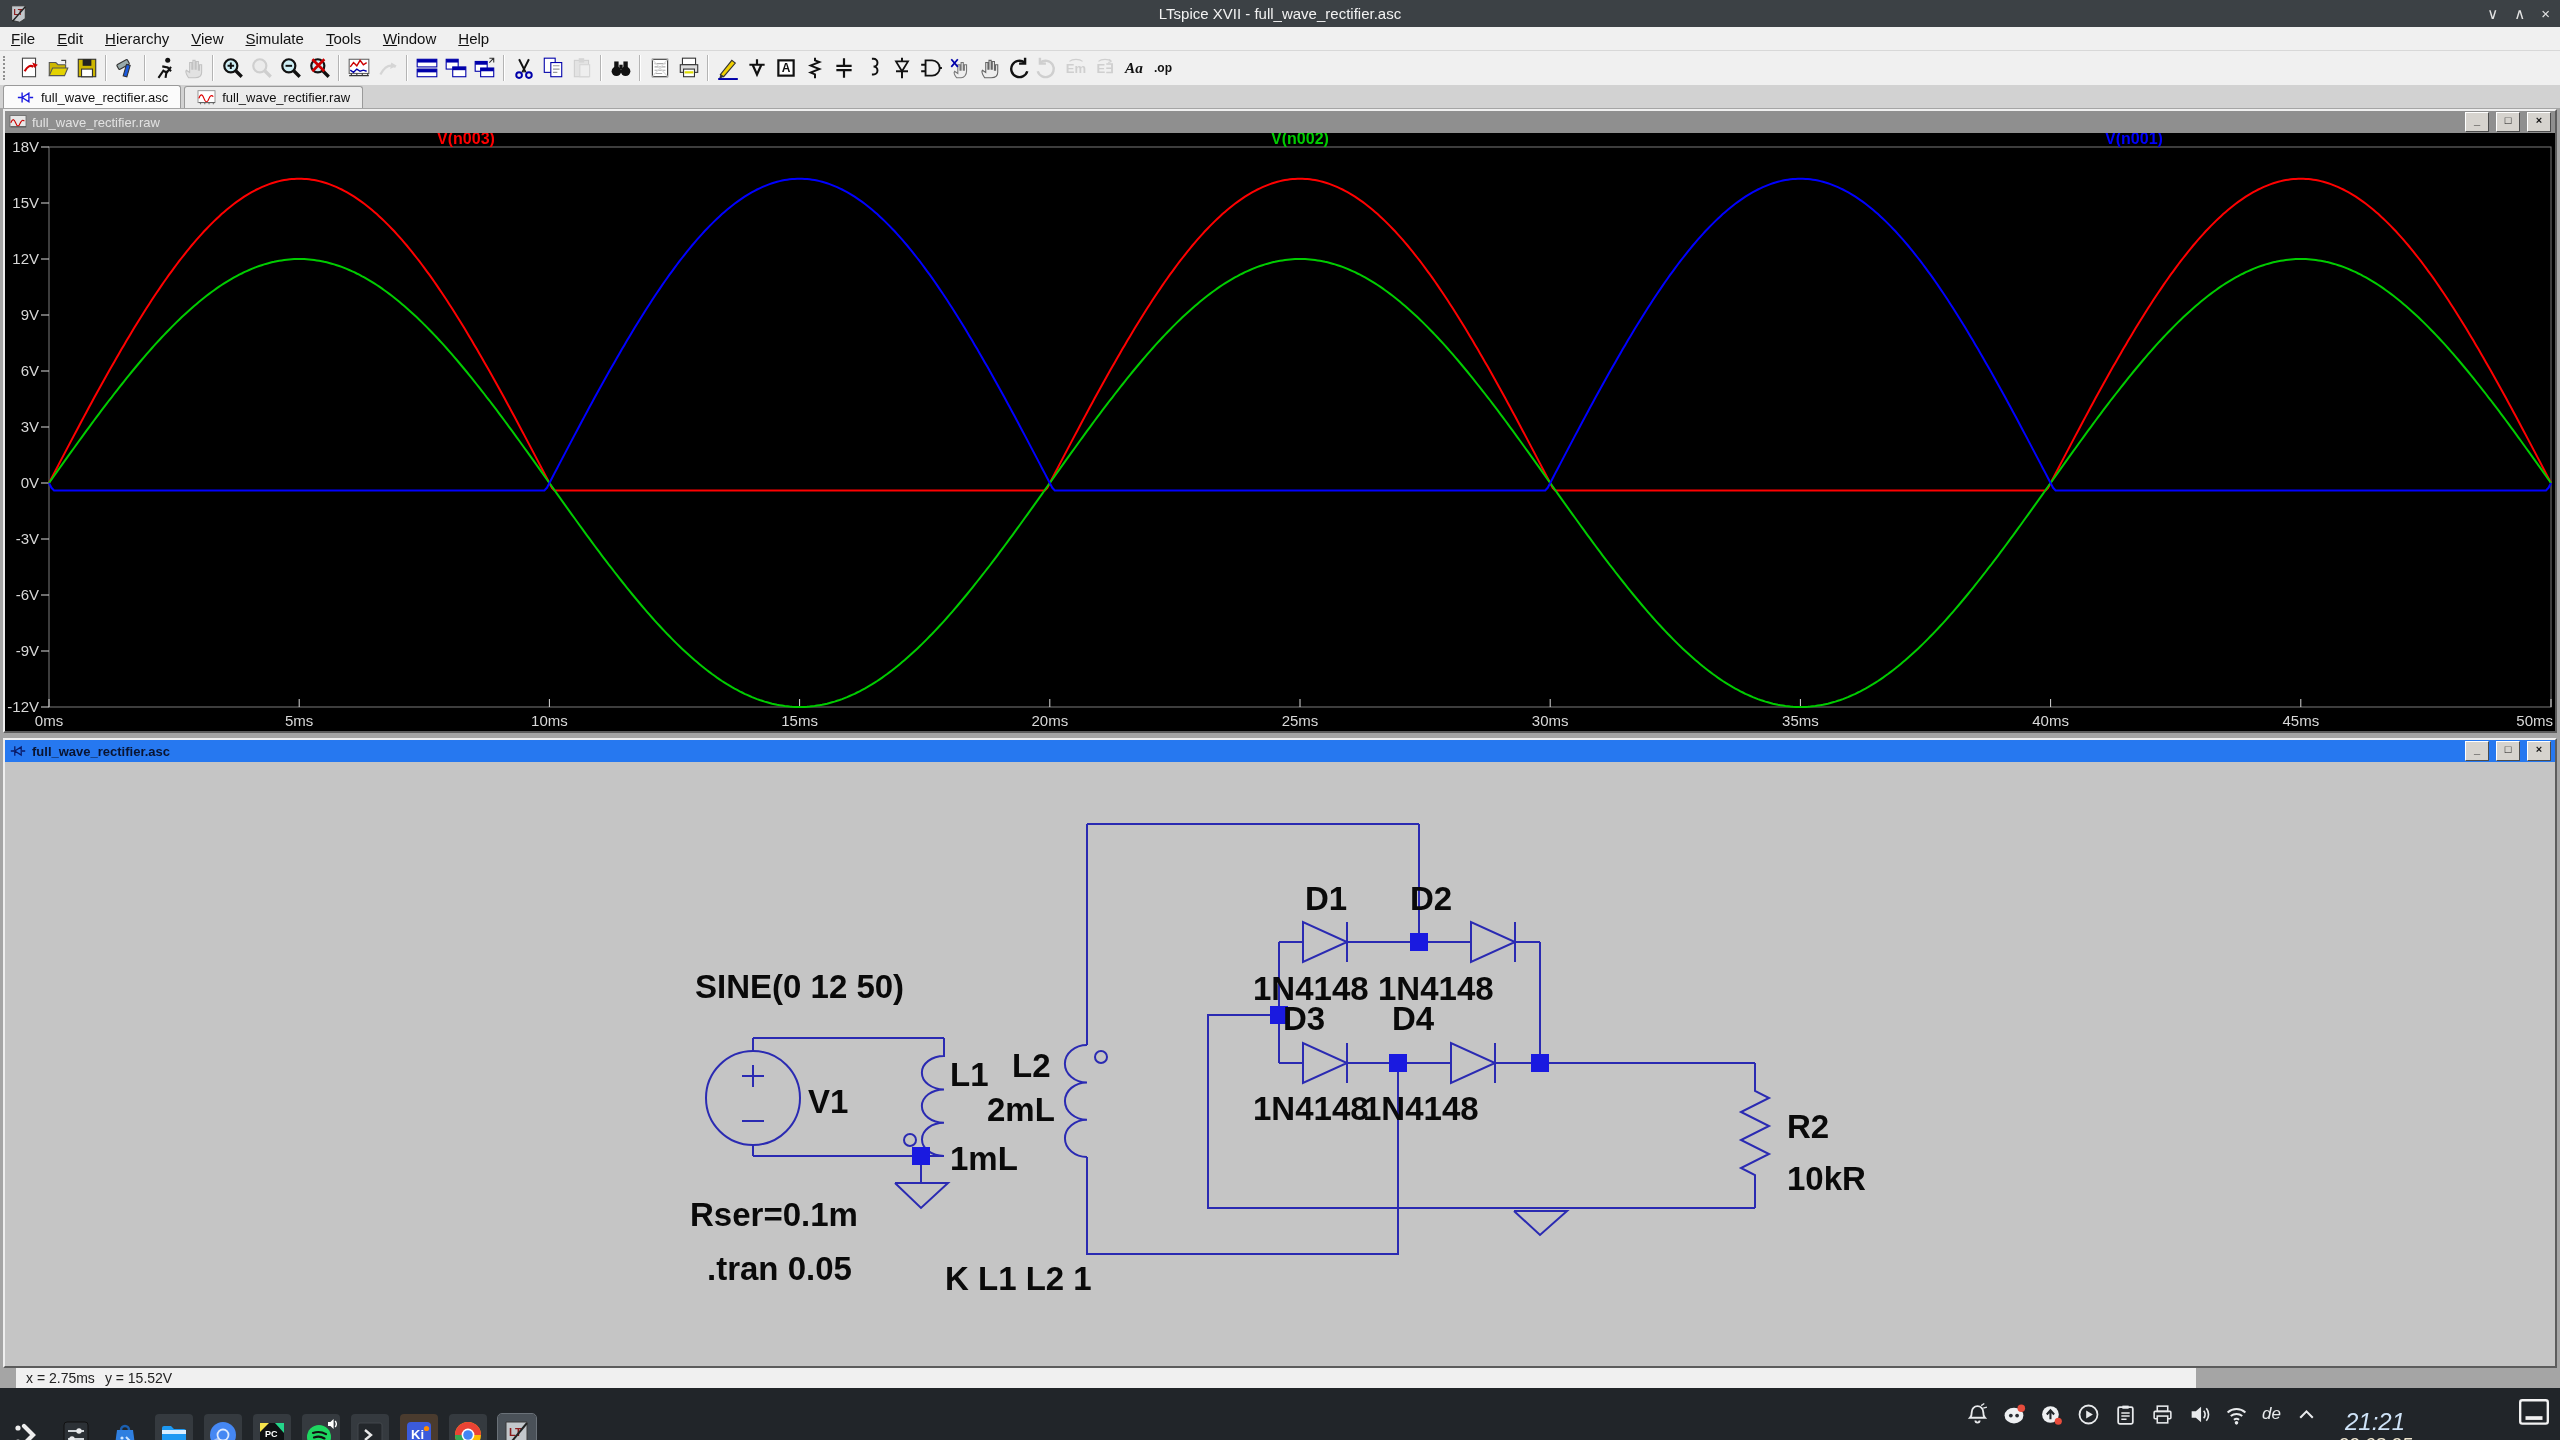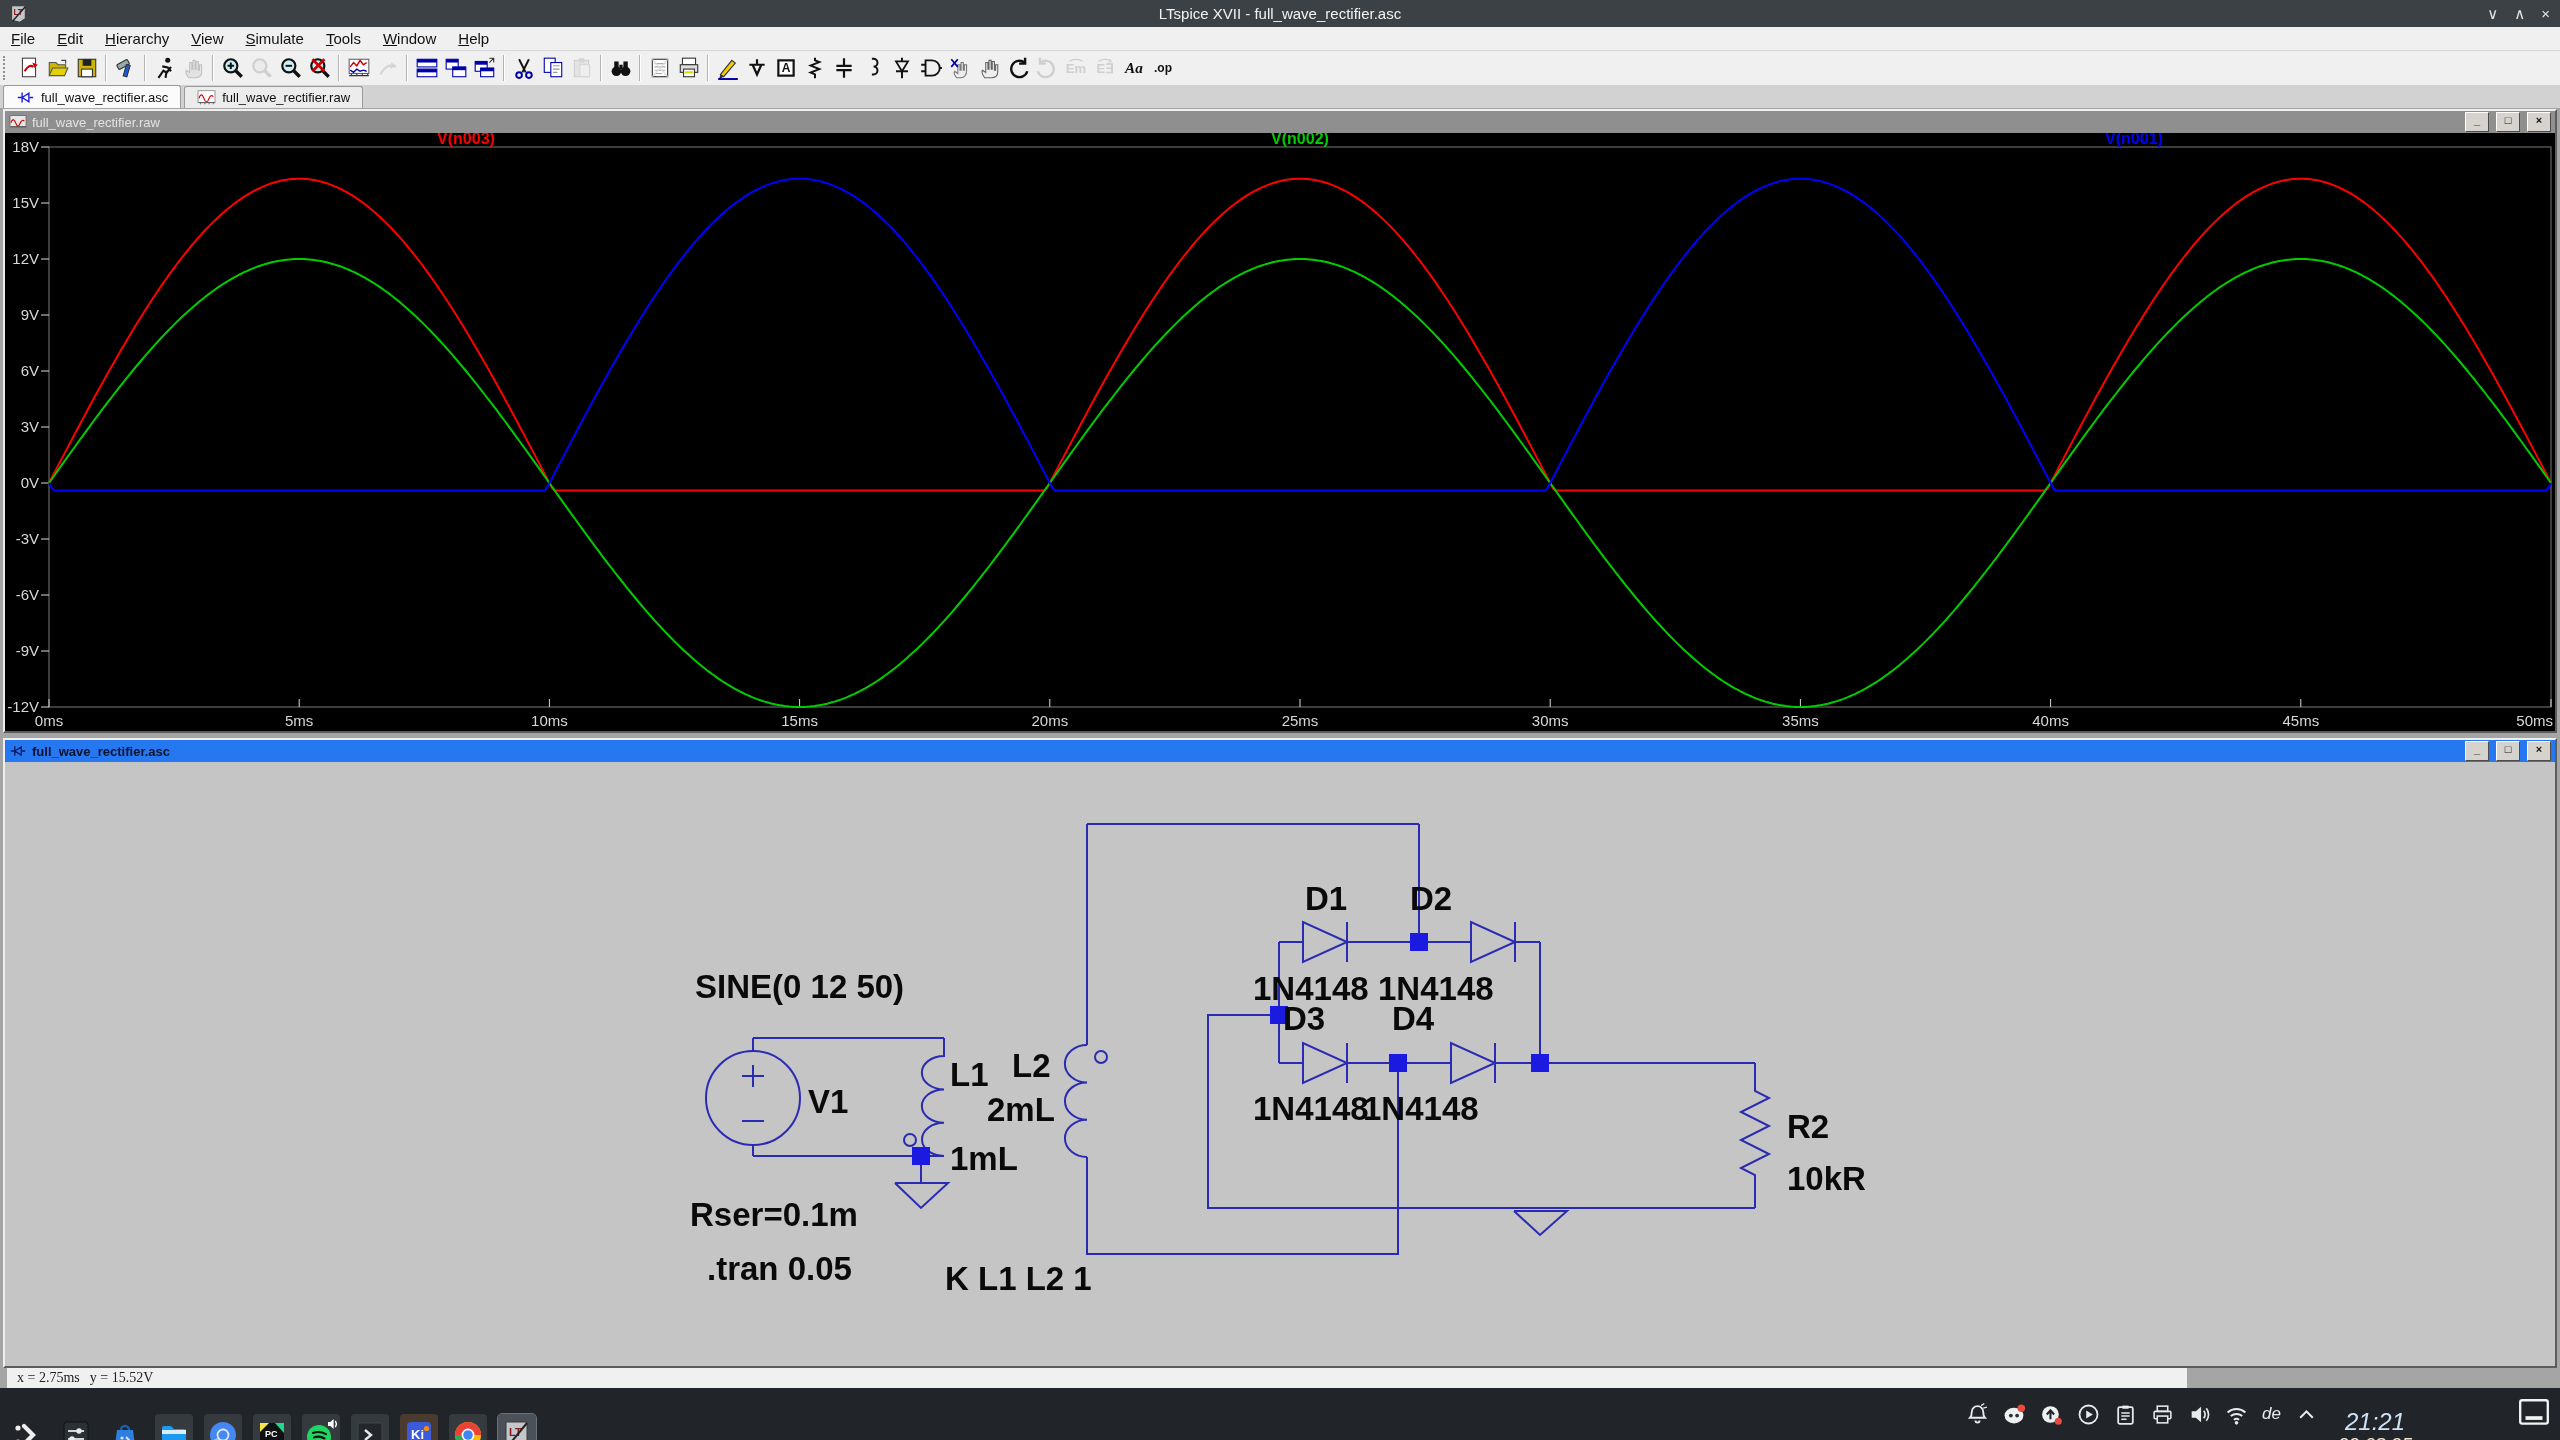--- a/index.html
+++ b/index.html
@@ -39,22 +39,22 @@
   .child-btn{width:22px;height:18px;background:#d6d3ce;border:1px solid;border-color:#fff #4c4c4c #4c4c4c #fff;
     font-size:11px;line-height:15px;text-align:center;color:#111;margin-left:2px;font-weight:bold;}
   #plot-child{top:109px;height:624px;}
   #plot-child .child-title{background:#8f8f8f;color:#e2e2e2;}
   #plot-body{position:relative;width:2550px;height:598px;background:#000;text-align:center;}
   #schem-child{top:738px;height:630px;}
   #schem-child .child-title{background:#2678f0;color:#0a1430;font-weight:bold;}
   #schem-body{position:relative;width:2550px;height:604px;background:#c5c5c5;}
   #plot-svg,#schem-svg{display:block;}
   
-  .statusbar{position:absolute;left:7px;top:1368px;width:2180px;height:20px;background:#f0f0f0;
-    font-size:14px;color:#222;display:flex;align-items:center;font-family:Liberation Serif, serif;}
+  .statusbar{position:absolute;left:16px;top:1368px;width:2180px;height:20px;background:#f0f0f0;
+    font-size:14px;color:#222;display:flex;align-items:center;}
   .statusbar span{margin-left:10px;}
   
   .taskbar{position:absolute;left:0;top:1388px;width:2560px;height:68px;background:#212529;
     display:flex;align-items:flex-end;}
   .task-left{display:flex;align-items:center;gap:11px;margin-left:8px;}
   .task-item{width:38px;height:42px;display:flex;align-items:center;justify-content:center;border-radius:4px;}
   .task-item svg{width:32px;height:32px;}
   .tray{position:absolute;right:148px;top:0;height:52px;display:flex;align-items:center;gap:14px;font-style:italic;}
   .tray-icon svg{width:23px;height:23px;display:block;}
   .kb-layout{color:#e8eaec;font-size:17px;}

